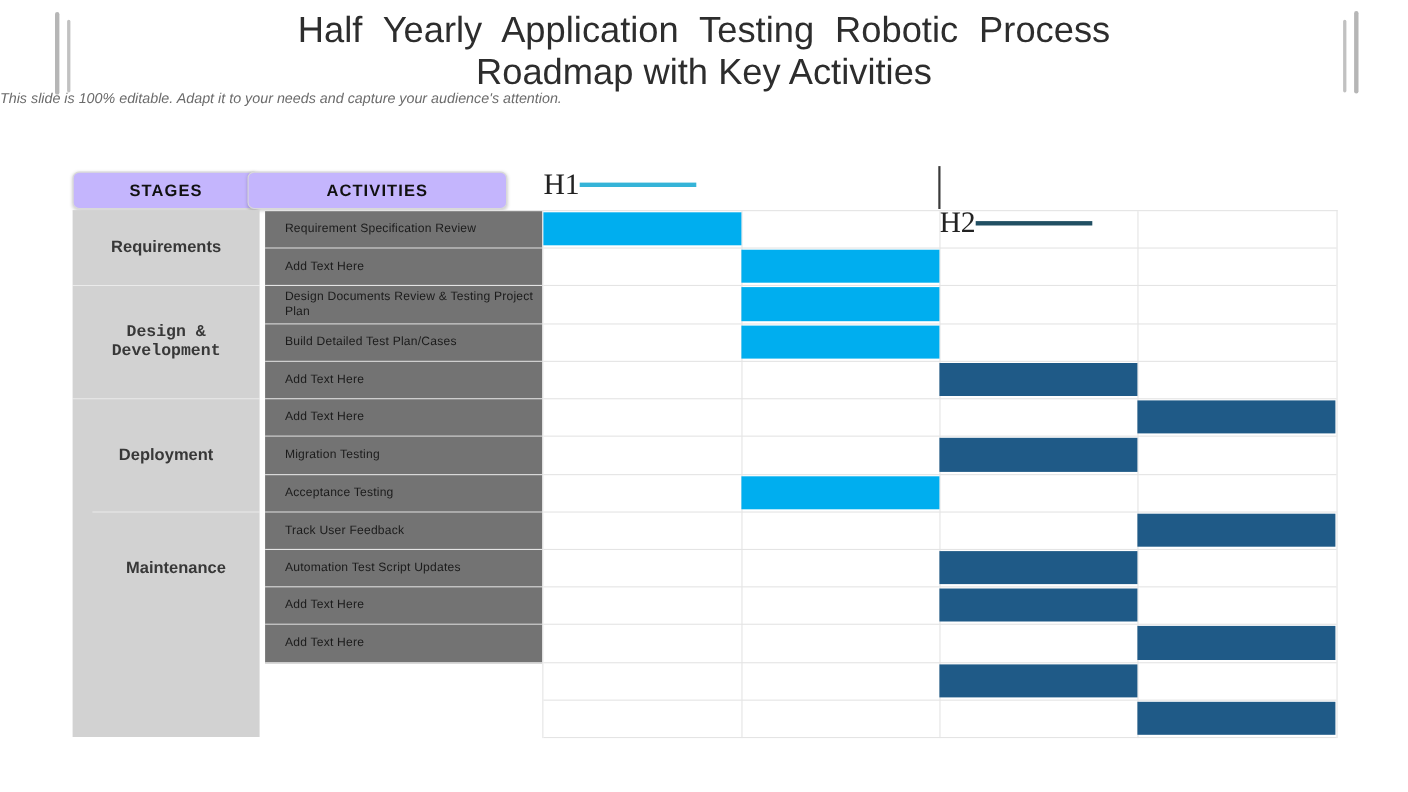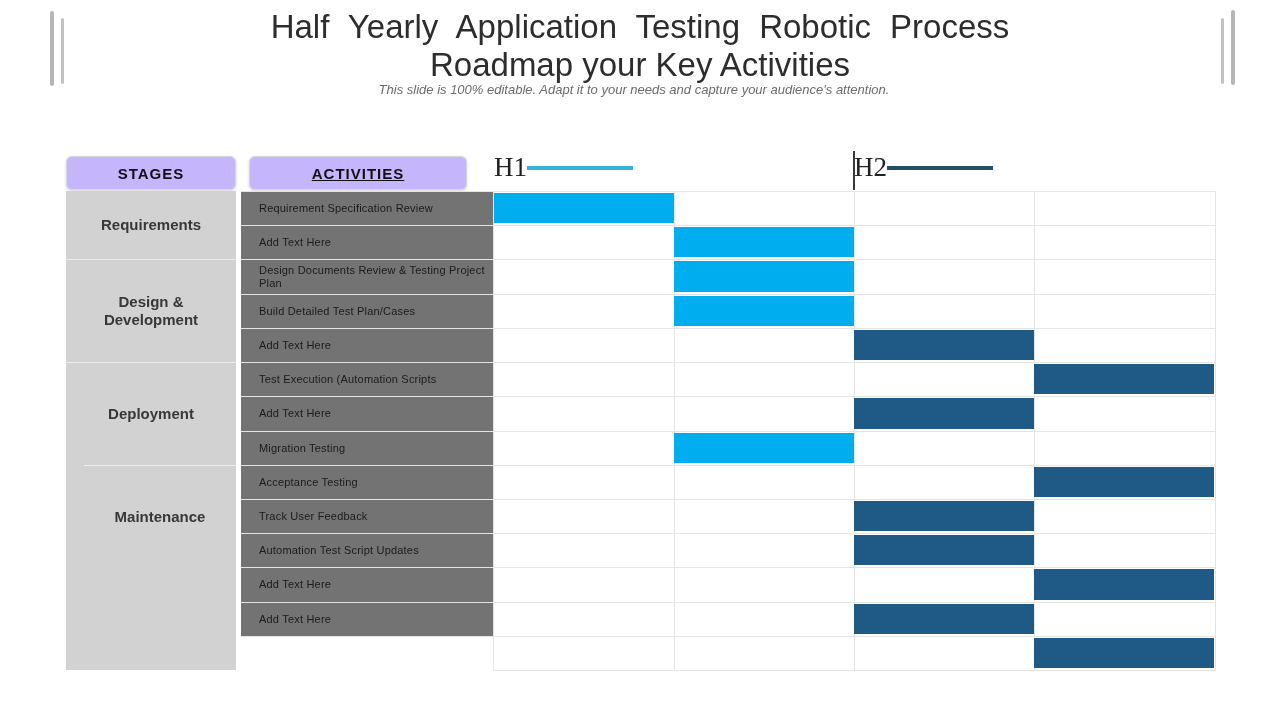--- a/index.html
+++ b/index.html
@@ -7,39 +7,39 @@
   .canvas{position:relative;width:1280px;height:720px;background:#ffffff;overflow:hidden;}
 
   
   .deco{position:absolute;border-radius:2px;}
 
   
   .title{position:absolute;top:8px;left:0;right:0;text-align:center;color:#2d2d2d;
          font-size:33px;line-height:38px;font-weight:400;}
   .title .l1{display:block;word-spacing:0.30em;}
   .title .l2{display:block;}
-  .subtitle{position:absolute;top:82px;left:0;right:12px;text-align:center;
+  .subtitle{position:absolute;top:82px;left:0;right:12px;
             font-size:13px;font-style:italic;color:#6b6b6b;}
 
   
   .hdr-box{position:absolute;top:156px;height:34px;background:#c4b5fd;
            border:1px solid #d9d9d9;border-radius:6px;box-sizing:border-box;
            box-shadow:0 1px 3px rgba(0,0,0,0.18);
            display:flex;align-items:center;justify-content:center;
            font-weight:bold;font-size:15px;letter-spacing:1px;color:#111;}
   .stages-hdr{left:66px;width:170px;}
-  .acts-hdr{left:249px;width:218px;text-decoration:underline;}
+  .acts-hdr{left:225px;width:236px;}
 
   
   .period{position:absolute;top:147px;height:40px;display:flex;
           align-items:center;justify-content:flex-start;}
   .period .plabel{font-family:"Liberation Serif",serif;font-size:27px;line-height:30px;color:#222;}
   .period .punder{width:106px;height:4px;margin-top:2px;}
   .period-h1{left:494px;width:360px;}
-  .period-h2{left:854px;width:360px;}
+  .period-h2{left:854px;width:360px;margin-top:35px;}
   .period-divider{position:absolute;left:853px;top:151px;width:2px;height:39px;background:#3a3a3a;}
 
   
   .stages-body{position:absolute;left:66px;top:191px;width:170px;height:479px;
                background:var(--stage-bg);display:grid;grid-template-rows:repeat(14,1fr);}
   .stage-group{display:flex;align-items:center;justify-content:center;text-align:center;
                font-weight:bold;font-size:15px;line-height:18px;color:#383838;padding:0 8px;
                box-sizing:border-box;}
   .stage-group + .stage-group{border-top:1px solid rgba(255,255,255,0.55);}
 
@@ -66,42 +66,42 @@
 
 <div class="canvas">
 
   <div class="deco" style="left:50px;top:11px;width:4px;height:75px;background:#b6b6b6;"></div>
   <div class="deco" style="left:61px;top:18px;width:3px;height:66px;background:#c1c1c1;"></div>
   <div class="deco" style="left:1221px;top:18px;width:3px;height:66px;background:#c1c1c1;"></div>
   <div class="deco" style="left:1231px;top:10px;width:4px;height:75px;background:#b6b6b6;"></div>
 
   <div class="title">
     <span class="l1">Half Yearly Application Testing Robotic Process</span>
-    <span class="l2">Roadmap your Key Activities</span>
+    <span class="l2">Roadmap with Key Activities</span>
   </div>
   <div class="subtitle">This slide is 100% editable. Adapt it to your needs and capture your audience's attention.</div>
 
   <div class="hdr-box stages-hdr">STAGES</div>
   <div class="hdr-box acts-hdr">ACTIVITIES</div>
 
   <div class="period period-h1">
     <span class="plabel">H1</span>
     <span class="punder" style="background: rgb(53, 180, 216);"></span>
   </div>
   <div class="period period-h2">
     <span class="plabel">H2</span>
     <span class="punder" style="background: rgb(33, 79, 99);"></span>
   </div>
   <div class="period-divider"></div>
 
   <div class="stages-body">
       <div class="stage-group" style="grid-row: span 2;">
         <span>Requirements</span>
       </div>
-      <div class="stage-group" style="grid-row: span 3;">
+      <div class="stage-group" style="grid-row: span 3; font-family: Liberation Mono, monospace;">
         <span>Design &amp; Development</span>
       </div>
       <div class="stage-group" style="grid-row: span 3;">
         <span>Deployment</span>
       </div>
       <div class="stage-group" style="grid-row: span 3; margin-left: 18px;">
         <span>Maintenance</span>
       </div>
     </div>
   <div class="acts-body">
@@ -112,23 +112,20 @@
         <span>Add Text Here</span>
       </div>
       <div class="act-row">
         <span>Design Documents Review &amp; Testing Project Plan</span>
       </div>
       <div class="act-row">
         <span>Build Detailed Test Plan/Cases</span>
       </div>
       <div class="act-row">
         <span>Add Text Here</span>
-      </div>
-      <div class="act-row">
-        <span>Test Execution (Automation Scripts</span>
       </div>
       <div class="act-row">
         <span>Add Text Here</span>
       </div>
       <div class="act-row">
         <span>Migration Testing</span>
       </div>
       <div class="act-row">
         <span>Acceptance Testing</span>
       </div>

